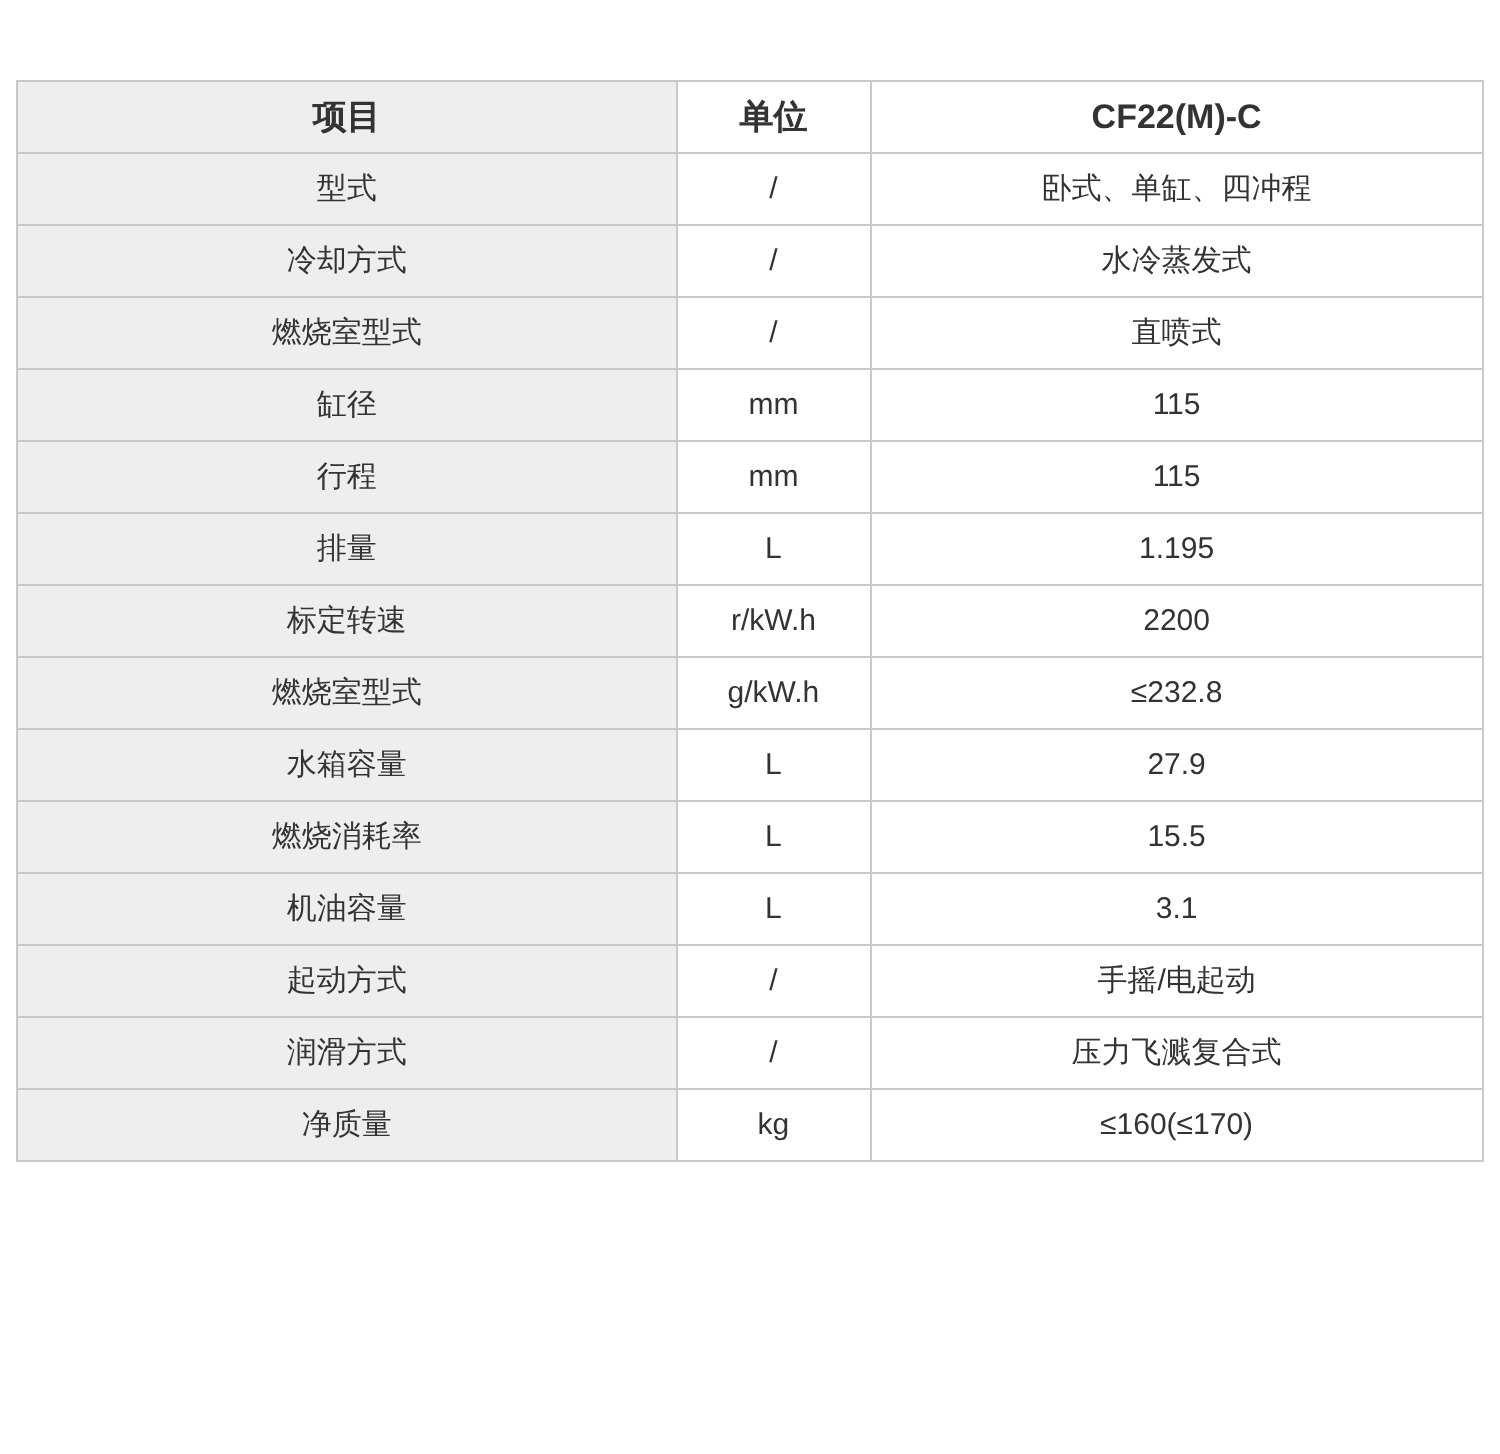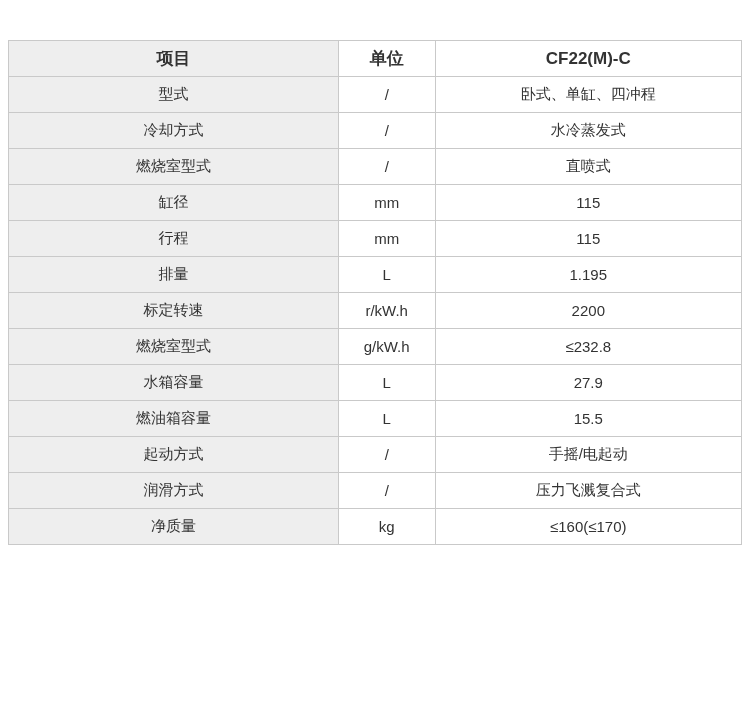--- a/index.html
+++ b/index.html
@@ -122,25 +122,30 @@
     <td class="value-col">≤232.8</td>
   </tr>
 
   <tr>
     <td class="item-col">水箱容量</td>
     <td class="unit-col">L</td>
     <td class="value-col">27.9</td>
   </tr>
 
   <tr>
-    <td class="item-col">燃油箱容量</td>
+    <td class="item-col">燃烧消耗率</td>
     <td class="unit-col">L</td>
     <td class="value-col">15.5</td>
   </tr>
 
+  <tr>
+    <td class="item-col">机油容量</td>
+    <td class="unit-col">L</td>
+    <td class="value-col">3.1</td>
+  </tr>
 
   <tr>
     <td class="item-col">起动方式</td>
     <td class="unit-col">/</td>
     <td class="value-col">手摇/电起动</td>
   </tr>
 
   <tr>
     <td class="item-col">润滑方式</td>
     <td class="unit-col">/</td>

